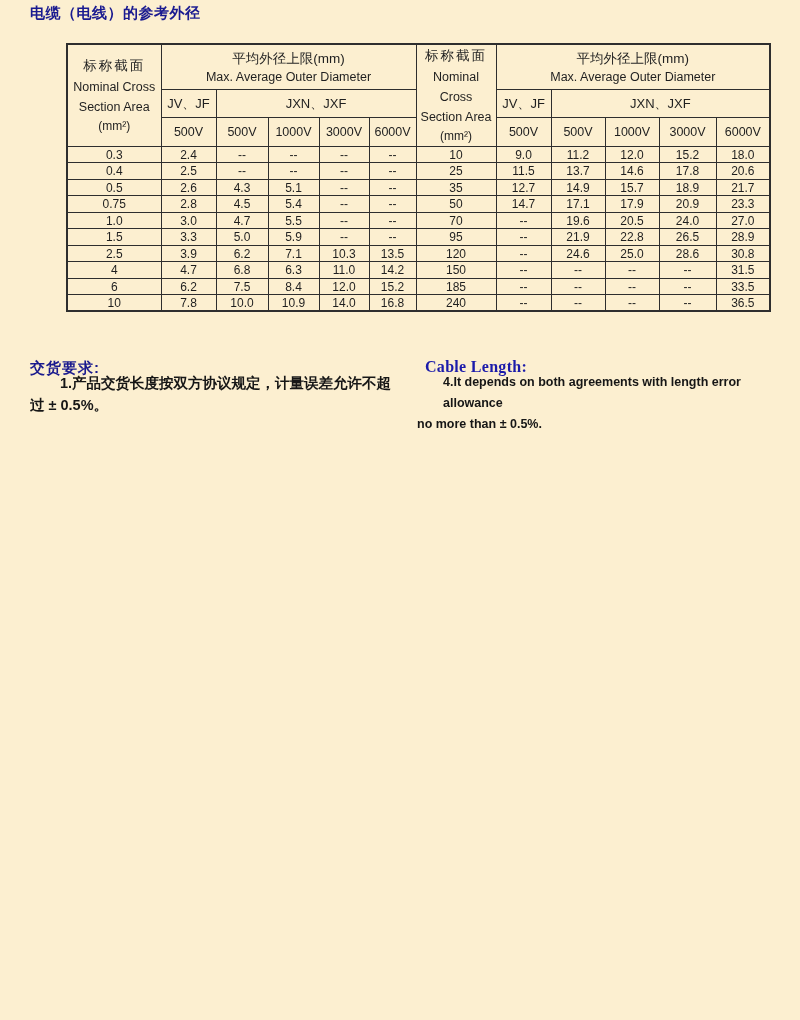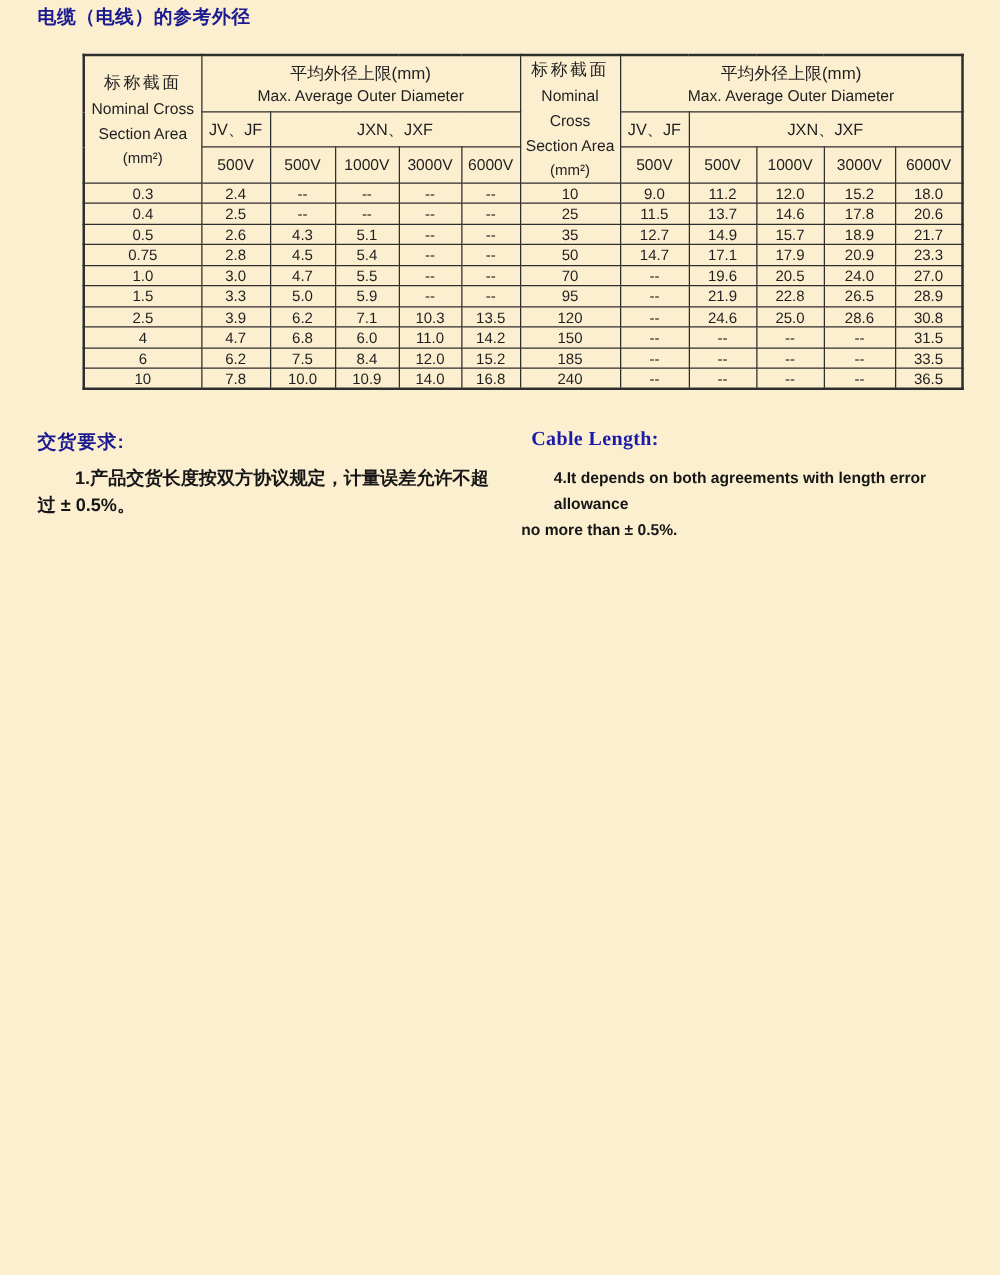--- a/index.html
+++ b/index.html
@@ -41,21 +41,21 @@
   tr.hdr-type  th{height:24px;font-size:13px;}
   tr.hdr-volt  th{height:25px;font-size:12.5px;text-align:center;}
   .group-zh{font-size:13.5px;line-height:1.4;}
   .group-en{font-size:12.5px;line-height:1.3;}
   th.nominal{font-size:12.5px;line-height:1.6;}
   .nom-zh{font-size:13.5px;letter-spacing:2px;}
   .nom-mm{font-size:12px;}
   tbody td{height:16.5px;font-size:12px;}
 
   .sec-heading{
-    position:absolute;font-weight:bold;white-space:nowrap;
+    position:absolute;font-weight:bold;white-space:nowrap;margin-top:15px;
   }
   .sec-heading.zh{left:30px;top:344px;color:var(--heading-zh);font-size:15px;letter-spacing:1px;}
   .sec-heading.en{left:425px;top:343px;color:var(--heading-en);font-size:16px;letter-spacing:0.3px;font-family:Liberation Serif, serif;}
 
   .sec-body{position:absolute;top:372px;font-weight:bold;}
   .sec-body.zh{left:30px;width:378px;font-size:14.5px;line-height:22px;color:#161616;}
   .sec-body.zh .l1{padding-left:30px;}
   .sec-body.en{left:417px;width:372px;font-size:12.5px;line-height:21px;color:#161616;}
   .sec-body.en .l1{padding-left:26px;}
 </style>
@@ -219,21 +219,21 @@
         <td>--</td>
         <td>24.6</td>
         <td>25.0</td>
         <td>28.6</td>
         <td>30.8</td>
       </tr>
       <tr>
         <td>4</td>
         <td>4.7</td>
         <td>6.8</td>
-        <td>6.0</td>
+        <td>6.3</td>
         <td>11.0</td>
         <td>14.2</td>
         <td>150</td>
         <td>--</td>
         <td>--</td>
         <td>--</td>
         <td>--</td>
         <td>31.5</td>
       </tr>
       <tr>

